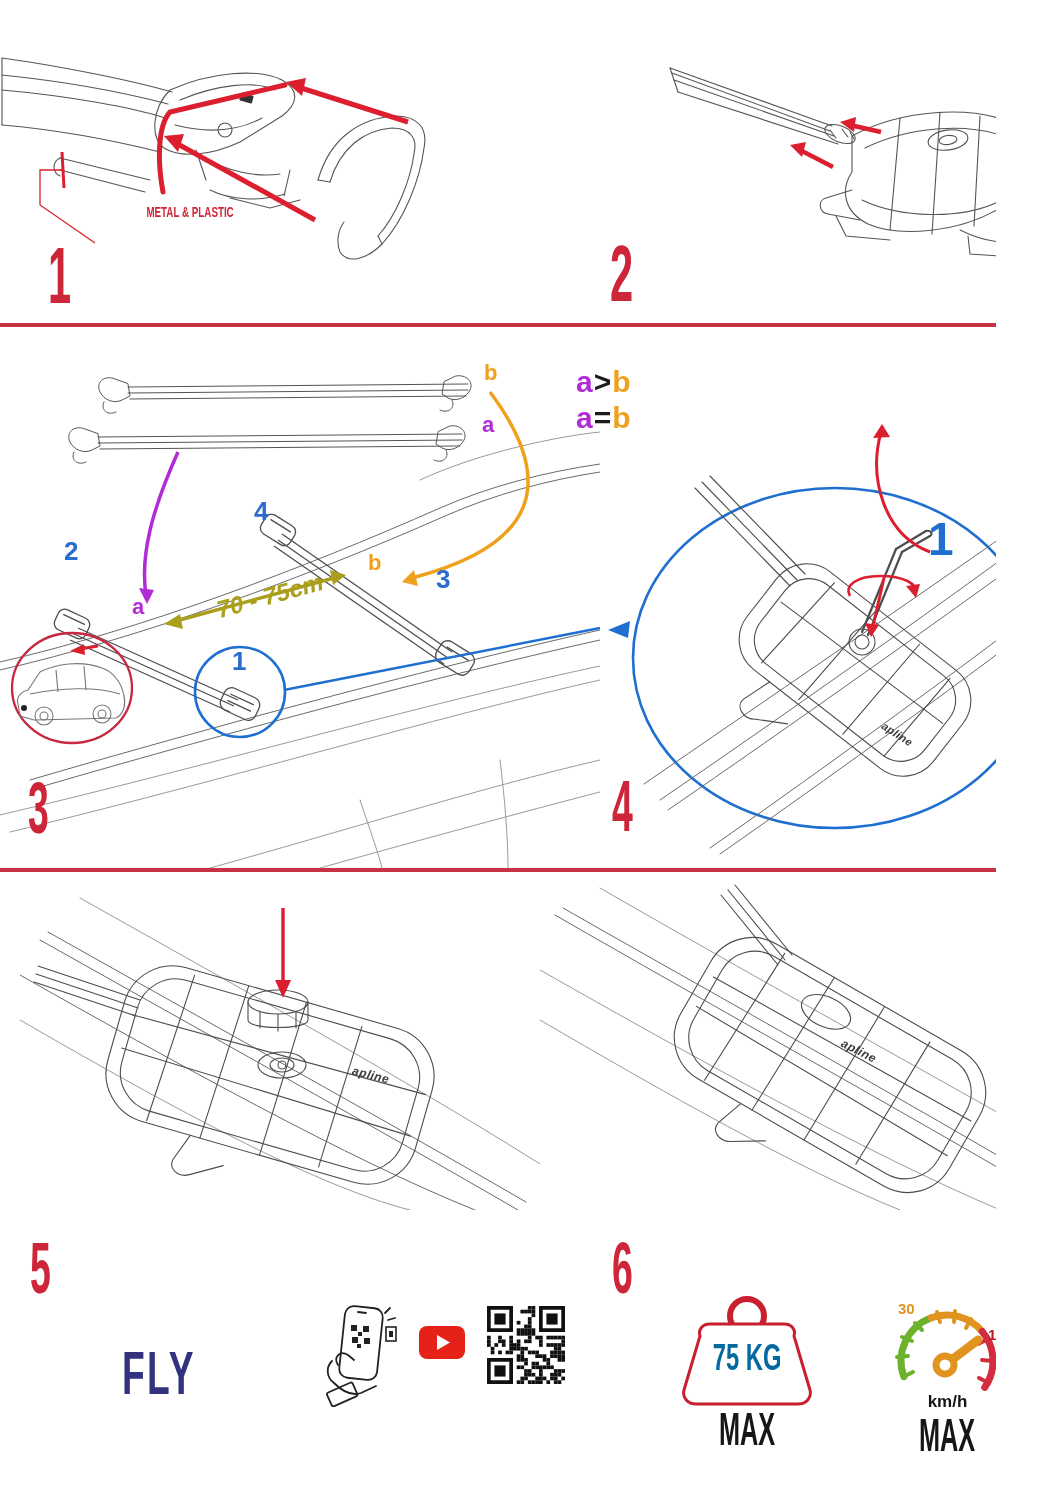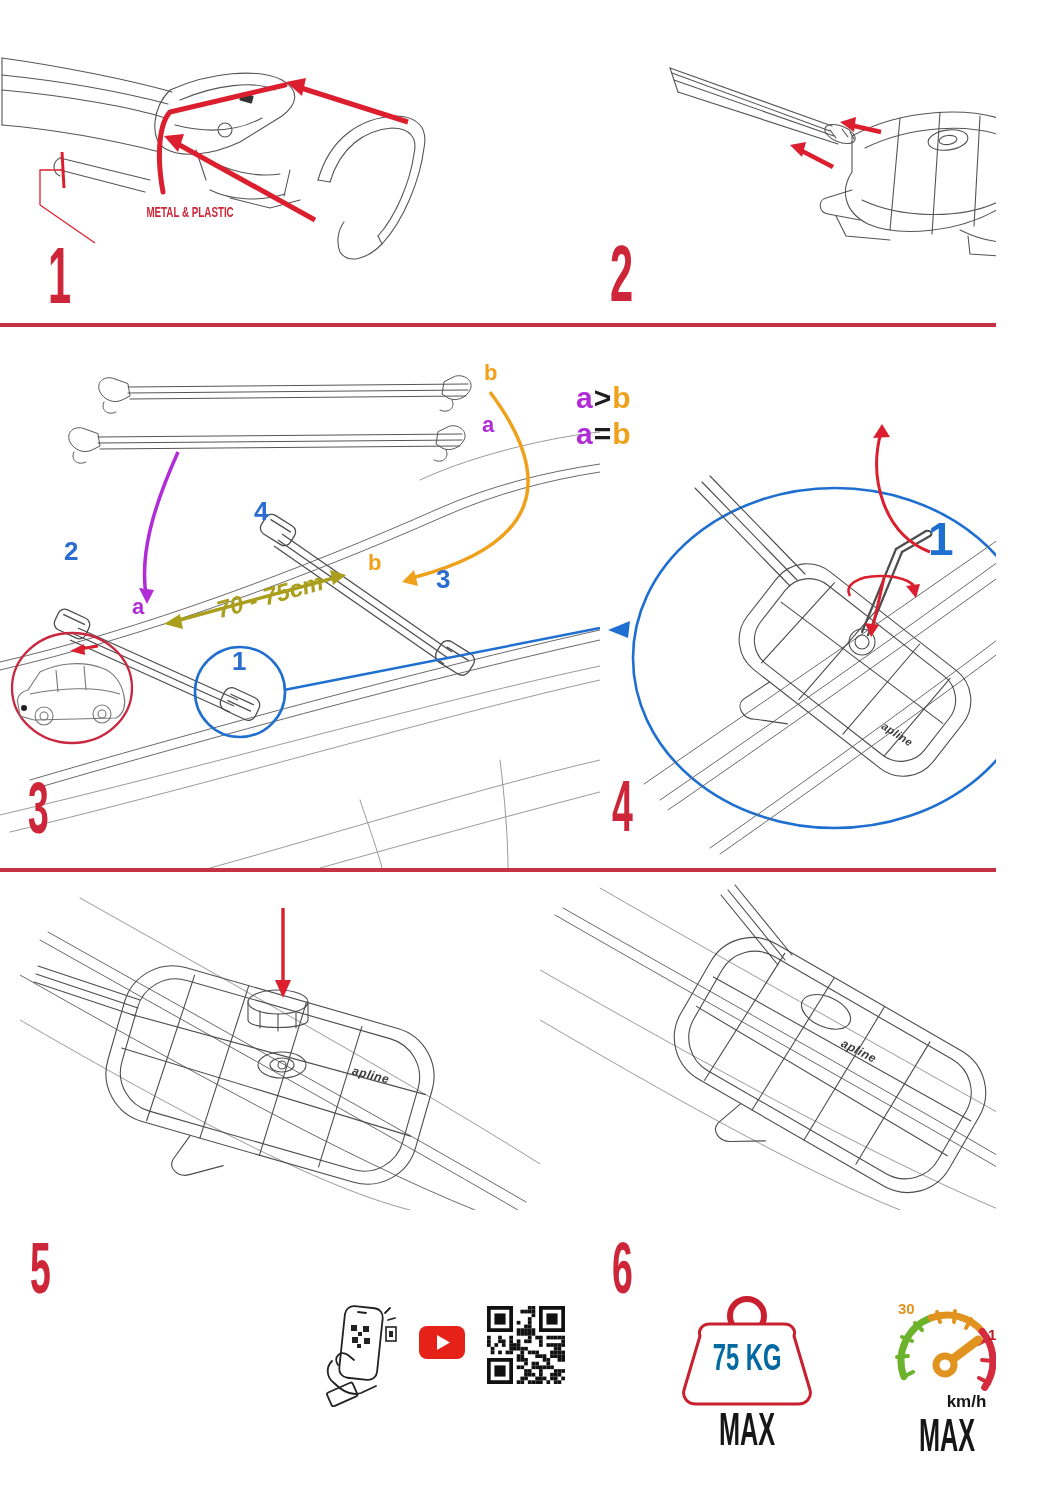--- a/index.html
+++ b/index.html
@@ -200,21 +200,21 @@
   <div class="ablab orange" style="left:484px;top:362px;">b</div>
   <div class="ablab magenta" style="left:482px;top:414px;">a</div>
   <div class="bluelab" style="left:64px;top:538px;">2</div>
   <div class="bluelab" style="left:254px;top:498px;">4</div>
   <div class="bluelab" style="left:436px;top:566px;">3</div>
   <div class="bluelab" style="left:232px;top:648px;">1</div>
   <div class="ablab magenta" style="left:132px;top:596px;">a</div>
   <div class="ablab orange" style="left:368px;top:552px;">b</div>
   <div class="abs olive" style="left:182px;top:582px;width:176px;transform:rotate(-15.5deg);
        font-weight:700;font-style:italic;font-size:24px;text-align:center;">70 - 75cm</div>
-  <div class="abs" style="left:576px;top:380px;">
+  <div class="abs" style="left:576px;top:364px;">
     <div class="rule"><span class="magenta">a</span><span class="op">&gt;</span><span class="orange">b</span></div>
     <div class="rule"><span class="magenta">a</span><span class="op">=</span><span class="orange">b</span></div>
   </div>
   <div class="step" style="left:28px;top:772px;font-size:72px;">3</div>
 
   <svg class="abs" style="left:600px;top:340px;" width="461" height="528" viewBox="0 0 461 528">
     <ellipse cx="235" cy="318" rx="202" ry="170" stroke="#1f6fd0" stroke-width="2.6" fill="none"></ellipse>
     <polygon points="8,290 30,281 28,298" fill="#1f6fd0"></polygon>
     <g stroke="#6a6a6a" stroke-width="1" fill="none" stroke-linecap="round">
       <path d="M60,460 C180,378 330,272 428,200"></path>
@@ -319,20 +319,23 @@
         <line x1="-145" y1="-18" x2="150" y2="-22"></line>
         <line x1="-145" y1="16" x2="147" y2="20"></line>
         <path d="M-58,78 L-68,106 C-70,116 -58,122 -48,116 L-18,98"></path>
         <ellipse cx="-30" cy="-44" rx="26" ry="15" transform="rotate(-6 -30 -44)"></ellipse>
       </g>
     </g>
   </svg>
   <div class="logo-apline" style="left:840px;top:1044px;transform:rotate(27deg);font-size:12px;">apline</div>
   <div class="step" style="left:612px;top:1232px;font-size:72px;">6</div>
 
+  <div class="abs" style="left:122px;top:1342px;font-size:62px;font-weight:700;color:#32327e;line-height:1;">
+    <span class="cond" style="--sx:0.6;transform:scaleX(0.6);letter-spacing:4px;">FLY</span>
+  </div>
 
   <svg class="abs" style="left:318px;top:1303px;" width="82" height="104" viewBox="0 0 82 104">
     <g stroke="#222" stroke-width="1.8" fill="none" stroke-linecap="round">
       <rect x="24" y="4" width="38" height="72" rx="9" transform="rotate(6 43 40)"></rect>
       <line x1="40" y1="9" x2="48" y2="10"></line>
       <path d="M14,58 C8,64 8,74 16,80 C24,88 34,93 43,90 L58,83"></path>
       <path d="M20,62 C15,54 22,47 30,52 L36,57"></path>
       <rect x="10" y="84" width="28" height="15" rx="2" transform="rotate(-24 24 91)"></rect>
       <line x1="67" y1="10" x2="72" y2="5"></line>
       <line x1="70" y1="17" x2="77" y2="15"></line>
@@ -533,20 +536,20 @@
         <line x1="103" y1="44" x2="93" y2="49"></line>
           <line x1="108" y1="66" x2="97" y2="65"></line>
         <line x1="104" y1="88" x2="94" y2="83"></line>
       </g>
       <path d="M60,70 L93,45" stroke="#e0931e" stroke-width="9"></path>
       <circle cx="60" cy="70" r="9" stroke="#e0931e" stroke-width="7" fill="#ffffff"></circle>
     </g>
   </svg>
   <div class="abs" style="left:898px;top:1301px;color:#e0931e;font-weight:700;font-size:15px;line-height:1;">30</div>
   <div class="abs" style="left:988px;top:1327px;color:#b91c1c;font-weight:700;font-size:15px;line-height:1;text-align:center;">120</div>
-  <div class="abs" style="left:904px;top:1393px;width:125px;text-align:center;color:#161616;
+  <div class="abs" style="left:885px;top:1393px;width:125px;text-align:center;color:#161616;
        font-weight:700;font-size:17px;line-height:1;">km/h</div>
   <div class="abs" style="left:885px;top:1412px;width:125px;text-align:center;color:#161616;
        font-weight:700;font-size:46px;line-height:1;">
     <span class="cond" style="transform:scaleX(0.55);transform-origin:center top;">MAX</span>
   </div>
 
 </div>
 
 </body></html>

